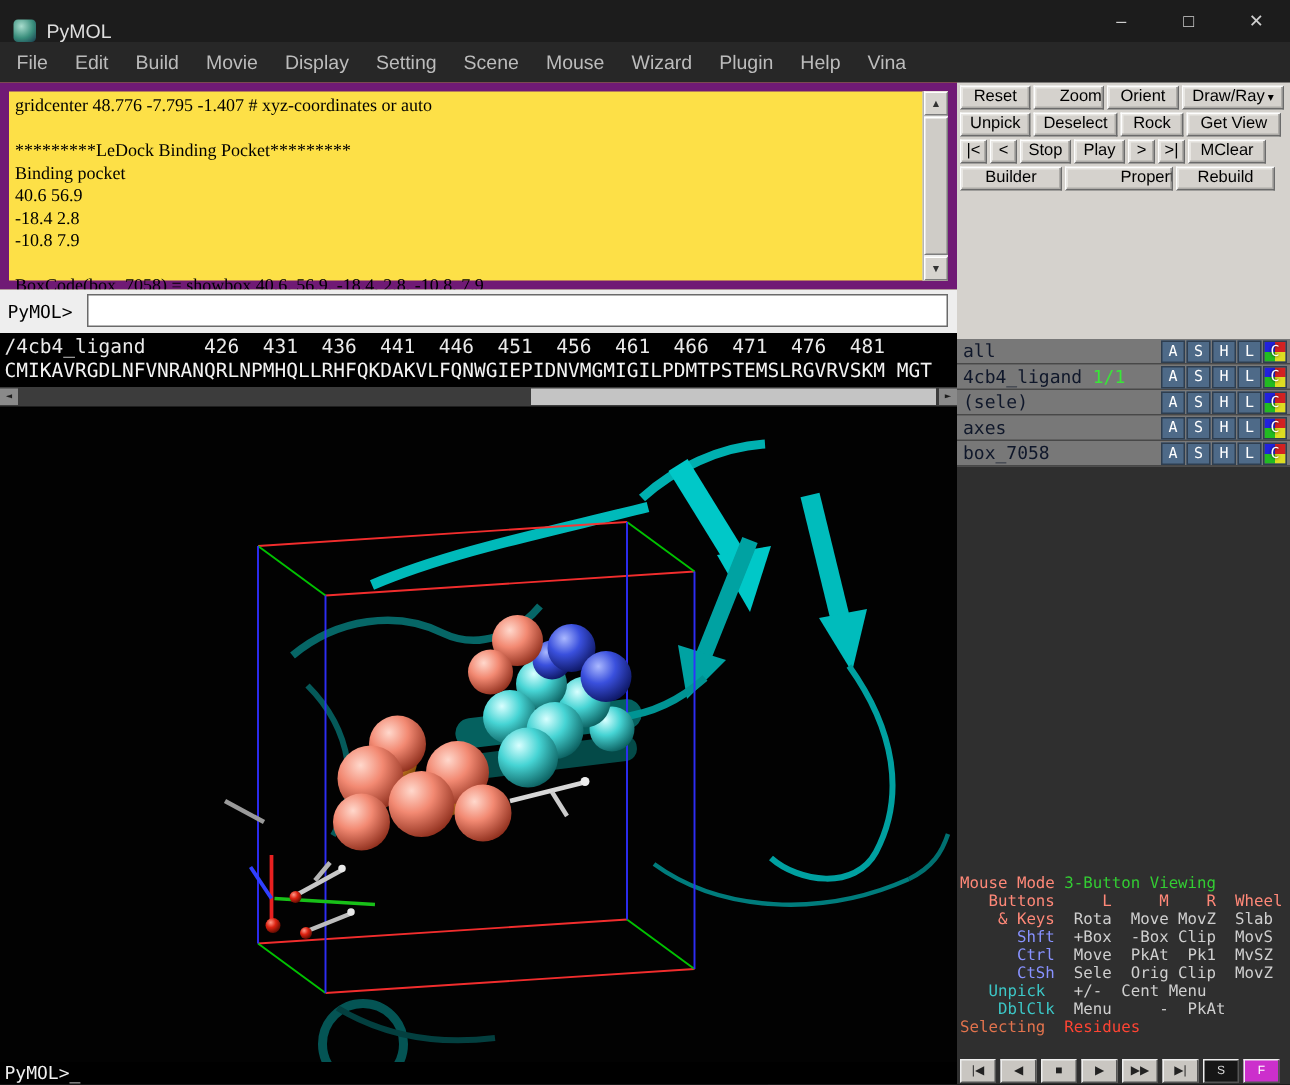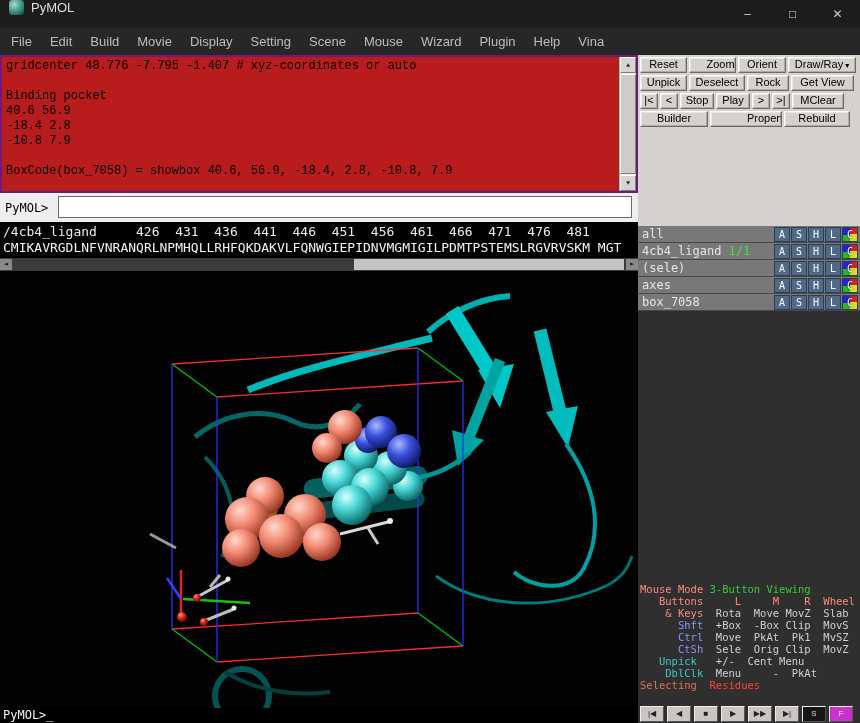--- a/index.html
+++ b/index.html
@@ -1,33 +1,33 @@
 <!DOCTYPE html>
 <html><head>
 <meta charset="utf-8">
 <style>
   *{margin:0;padding:0;box-sizing:border-box;}
   body{margin:0;background:#444;font-family:"Liberation Sans",sans-serif;}
   .screen{position:relative;width:860px;height:723px;background:#000;overflow:hidden;}
 
   
-  .titlebar{position:absolute;left:0;top:0;width:860px;height:28px;background:#1c1c1c;display:flex;align-items:flex-start;}
+  .titlebar{position:absolute;left:0;top:0;width:860px;height:28px;background:#1c1c1c;display:flex;align-items:flex-end;}
   .app-icon{width:15px;height:15px;margin:0 7px 0 9px;border-radius:3px;
     background:radial-gradient(circle at 35% 30%, #a8dccd, #3a8f7d 55%, #16394b);}
   .wtitle{color:#dedede;font-size:13px;}
   .wctrls{position:absolute;right:0;top:0;height:28px;display:flex;}
   .wbtn{width:45px;height:28px;color:#cfcfcf;font-size:12px;display:flex;align-items:center;justify-content:center;}
 
   
   .menubar{position:absolute;left:0;top:28px;width:860px;height:27px;background:#272727;display:flex;align-items:center;padding-left:2px;}
   .mitem{color:#bcbcbc;font-size:13px;padding:0 9px;line-height:27px;}
 
   
-  .console{position:absolute;left:0;top:55px;width:638px;height:138px;background:#b91c1c;border:2px solid #701a75;
-    font-family:Liberation Mono, monospace;font-size:12px;color:#000;}
+  .console{position:absolute;left:0;top:55px;width:638px;height:138px;background:#fde047;border:6px solid #701a75;
+    font-family:Liberation Serif, serif;font-size:12px;color:#000;}
   .console-inner{position:absolute;left:4px;top:2px;right:20px;}
   .console-line{white-space:pre;min-height:15px;line-height:15px;}
   .vscroll{position:absolute;right:0;top:0;width:17px;height:100%;background:#ececec;border-left:1px solid #b5b5b5;}
   .sbtn{position:absolute;left:0;width:16px;height:16px;background:#d7d4cf;border:1px solid;border-color:#ffffff #7d7d7d #7d7d7d #ffffff;
     font-size:7px;color:#333;text-align:center;line-height:14px;}
   .vthumb{position:absolute;left:0;top:17px;width:16px;bottom:17px;background:#cfccc7;border:1px solid;border-color:#ffffff #7d7d7d #7d7d7d #ffffff;}
 
   
   .cmdrow{position:absolute;left:0;top:193px;width:638px;height:29px;background:#eeeeee;}
   .cmdlabel{position:absolute;left:5px;top:8px;font-family:"DejaVu Sans Mono",monospace;font-size:12px;color:#000;}
@@ -51,21 +51,21 @@
   
   .rightpane{position:absolute;left:638px;top:55px;width:222px;height:668px;background:#2f2f2f;}
   .toolpanel{position:absolute;left:0;top:0;width:222px;height:171px;background:#d5d2cd;padding:2px;}
   .trow{display:flex;gap:2px;margin-bottom:2px;}
   .tbtn{height:16px;background:#d5d2cd;border:1px solid;border-color:#fdfdfd #6b6b6b #6b6b6b #fdfdfd;
     box-shadow:inset -1px -1px 0 #aeaca8, inset 1px 1px 0 #e9e7e3;font-size:11px;color:#000;text-align:center;line-height:13px;white-space:nowrap;overflow:hidden;}
   .dd{font-size:8px;margin-left:2px;}
 
   .objpanel{position:absolute;left:0;top:171px;width:222px;}
   .obj-row{display:flex;align-items:center;height:17px;background:#787878;border-bottom:1px solid #484848;padding-left:4px;}
-  .obj-name{font:12px "DejaVu Sans Mono",monospace;color:#e5e5e5;white-space:pre;}
+  .obj-name{font:12px "DejaVu Sans Mono",monospace;color:#0f172a;white-space:pre;}
   .obj-state{font:12px "DejaVu Sans Mono",monospace;color:#39e639;margin-left:7px;flex:1;}
   .obj-btns{display:flex;gap:1px;margin-right:2px;}
   .ob{width:16px;height:15px;font:10px "DejaVu Sans Mono",monospace;color:#fff;background:#4e6a88;border:1px solid #2e3e50;
     text-align:center;line-height:13px;}
   .ob.c{background:#2b2;background:conic-gradient(#d22222 0 25%, #dddd22 25% 50%, #22bb22 50% 75%, #2222dd 75% 100%);text-shadow:0 0 2px #000;}
 
   
   .mousepanel{position:absolute;left:2px;top:528px;width:220px;font-family:"DejaVu Sans Mono",monospace;font-size:10.5px;line-height:12px;}
   .mline{display:flex;}
   .mline span{white-space:pre;}
@@ -106,20 +106,21 @@
     <div class="mitem">Wizard</div>
     <div class="mitem">Plugin</div>
     <div class="mitem">Help</div>
     <div class="mitem">Vina</div>
   </div>
 
   <div class="console">
     <div class="console-inner">
       <div class="console-line">gridcenter 48.776 -7.795 -1.407 # xyz-coordinates or auto</div>
       <div class="console-line"></div>
+      <div class="console-line">*********LeDock Binding Pocket*********</div>
       <div class="console-line">Binding pocket</div>
       <div class="console-line">40.6 56.9</div>
       <div class="console-line">-18.4 2.8</div>
       <div class="console-line">-10.8 7.9</div>
       <div class="console-line"></div>
       <div class="console-line">BoxCode(box_7058) = showbox 40.6, 56.9, -18.4, 2.8, -10.8, 7.9</div>
     </div>
     <div class="vscroll">
       <div class="sbtn" style="top:0;">▲</div>
       <div class="vthumb"></div>

